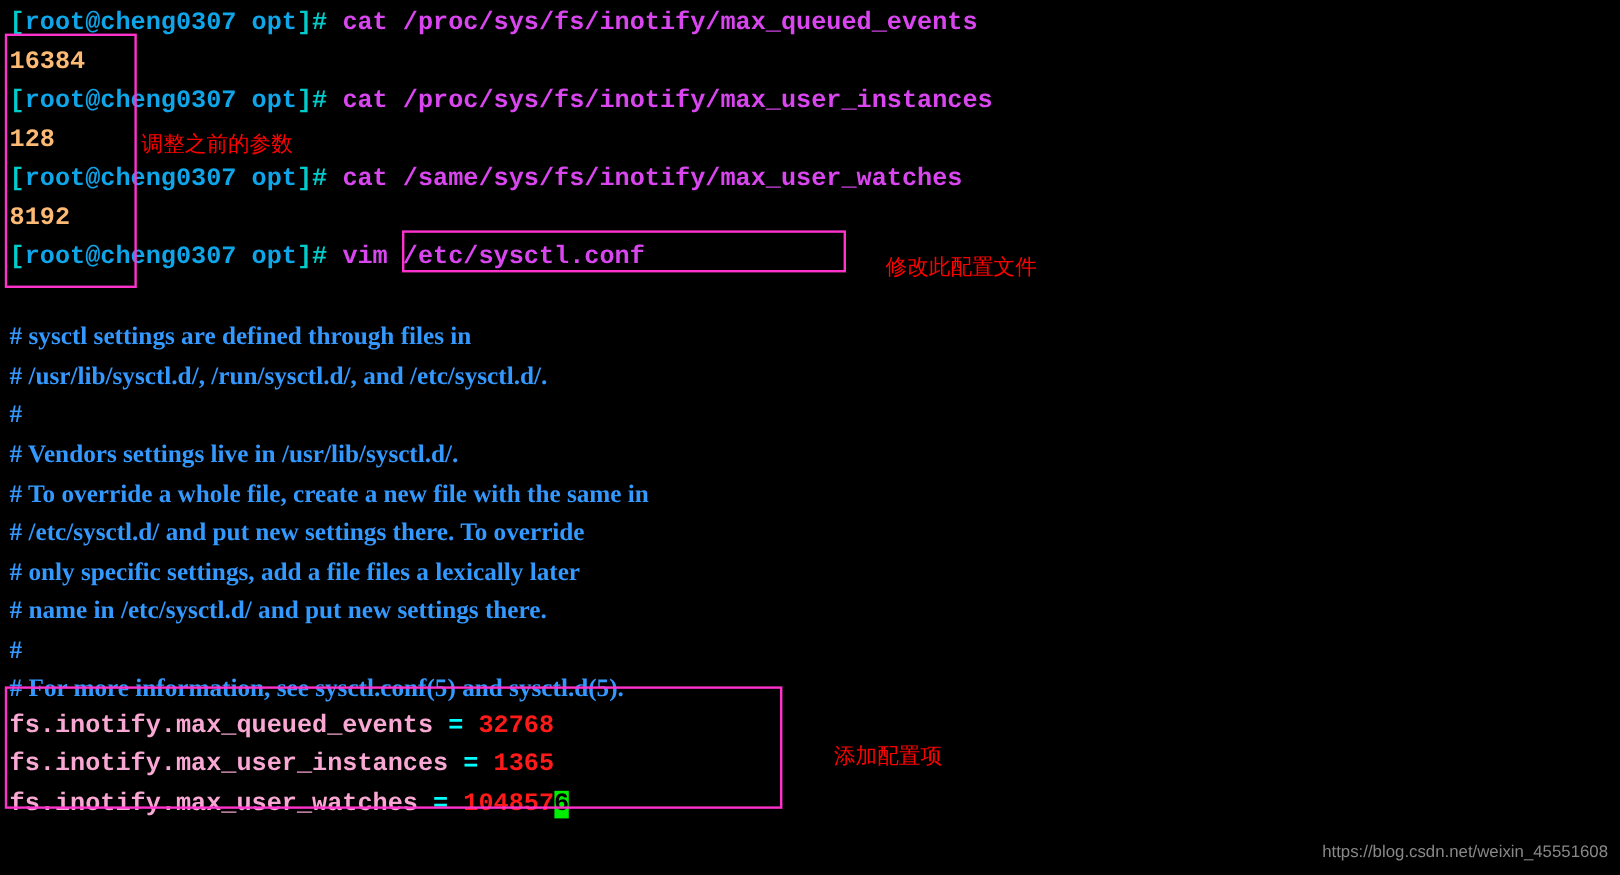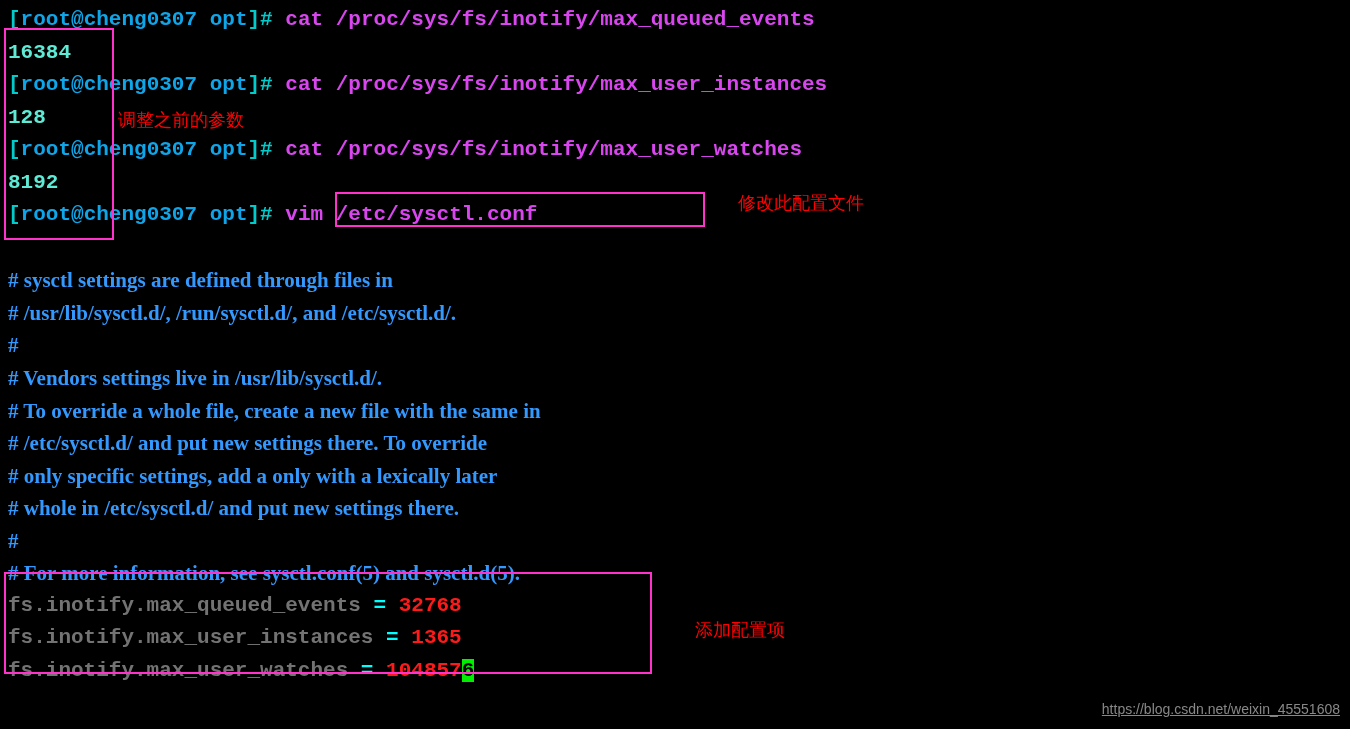--- a/index.html
+++ b/index.html
@@ -21,23 +21,23 @@
     }
     .line {
       white-space: pre;
       color: #fff;
     }
     .prompt-bracket { color: #00cccc; }
     .prompt-user { color: #0ea5e9; }
     .prompt-host { color: #ffffff; }
     .prompt-end { color: #00cccc; }
     .cmd { color: #d946ef; }
-    .output { color: #5eead4; }
+    .output { color: #fdba74; }
     .comment { color: #3399ff; font-family: Liberation Serif, serif; }
-    .setting-key { color: #737373; }
+    .setting-key { color: #f9a8d4; }
     .setting-eq { color: #00ffff; }
     .setting-val { color: #ff1a1a; margin-top: 40px; }
     .tilde { color: #3399ff; }
     .annotation {
       color: #ff0000;
       font-family: 'Microsoft YaHei', Arial, sans-serif;
       font-weight: normal;
       font-size: 18px;
       text-align: right;
     }
@@ -73,62 +73,61 @@
       pointer-events: none;
     }
     .annot1 {
       position: absolute;
       left: 118px;
       top: 107px;
     }
     .annot2 {
       position: absolute;
       left: 738px;
-      top: 190px;
+      top: 209px;
     }
     .annot3 {
       position: absolute;
       left: 695px;
       top: 617px;
     }
     .watermark {
       position: absolute;
       right: 10px;
       bottom: 8px;
       color: #888;
       font-family: Arial, sans-serif;
       font-size: 14px;
       font-weight: normal;
-      text-decoration: underline;
     }
   </style>
 </head>
 <body>
 
 <div class="line"><span class="prompt-bracket">[</span><span class="prompt-user">root</span><span class="prompt-user">@</span><span class="prompt-user">cheng0307</span><span class="prompt-host"> </span><span class="prompt-user">opt</span><span class="prompt-bracket">]</span><span class="prompt-end"># </span><span class="cmd">cat /proc/sys/fs/inotify/max_queued_events</span></div>
 <div class="line output">16384</div>
 
 <div class="line"><span class="prompt-bracket">[</span><span class="prompt-user">root</span><span class="prompt-user">@</span><span class="prompt-user">cheng0307</span><span class="prompt-host"> </span><span class="prompt-user">opt</span><span class="prompt-bracket">]</span><span class="prompt-end"># </span><span class="cmd">cat /proc/sys/fs/inotify/max_user_instances</span></div>
 <div class="line output">128</div>
 
-<div class="line"><span class="prompt-bracket">[</span><span class="prompt-user">root</span><span class="prompt-user">@</span><span class="prompt-user">cheng0307</span><span class="prompt-host"> </span><span class="prompt-user">opt</span><span class="prompt-bracket">]</span><span class="prompt-end"># </span><span class="cmd">cat /proc/sys/fs/inotify/max_user_watches</span></div>
+<div class="line"><span class="prompt-bracket">[</span><span class="prompt-user">root</span><span class="prompt-user">@</span><span class="prompt-user">cheng0307</span><span class="prompt-host"> </span><span class="prompt-user">opt</span><span class="prompt-bracket">]</span><span class="prompt-end"># </span><span class="cmd">cat /same/sys/fs/inotify/max_user_watches</span></div>
 <div class="line output">8192</div>
 
 <div class="line"><span class="prompt-bracket">[</span><span class="prompt-user">root</span><span class="prompt-user">@</span><span class="prompt-user">cheng0307</span><span class="prompt-host"> </span><span class="prompt-user">opt</span><span class="prompt-bracket">]</span><span class="prompt-end"># </span><span class="cmd">vim /etc/sysctl.conf</span></div>
 
 <div class="line">&nbsp;</div>
 
 <div class="line comment"># sysctl settings are defined through files in</div>
 <div class="line comment"># /usr/lib/sysctl.d/, /run/sysctl.d/, and /etc/sysctl.d/.</div>
 <div class="line comment">#</div>
 <div class="line comment"># Vendors settings live in /usr/lib/sysctl.d/.</div>
 <div class="line comment"># To override a whole file, create a new file with the same in</div>
 <div class="line comment"># /etc/sysctl.d/ and put new settings there. To override</div>
-<div class="line comment"># only specific settings, add a only with a lexically later</div>
-<div class="line comment"># whole in /etc/sysctl.d/ and put new settings there.</div>
+<div class="line comment"># only specific settings, add a file files a lexically later</div>
+<div class="line comment"># name in /etc/sysctl.d/ and put new settings there.</div>
 <div class="line comment">#</div>
 <div class="line comment"># For more information, see sysctl.conf(5) and sysctl.d(5).</div>
 
 <div class="line"><span class="setting-key">fs.inotify.max_queued_events</span><span class="setting-eq"> = </span><span class="setting-val">32768</span></div>
 <div class="line"><span class="setting-key">fs.inotify.max_user_instances</span><span class="setting-eq"> = </span><span class="setting-val">1365</span></div>
 <div class="line"><span class="setting-key">fs.inotify.max_user_watches</span><span class="setting-eq"> = </span><span class="setting-val">104857</span><span class="cursor-block">6</span></div>
 
 <div class="line">&nbsp;</div>
 <div class="line tilde">~</div>
 

